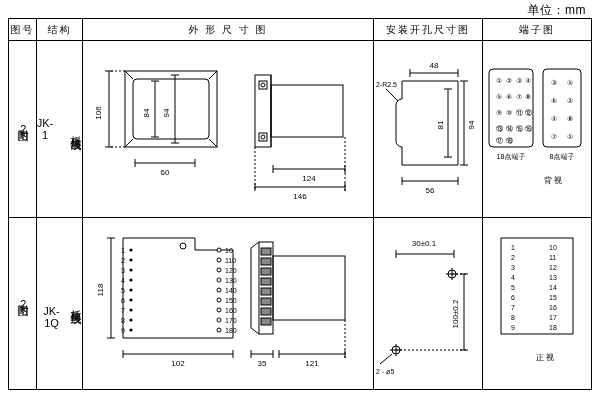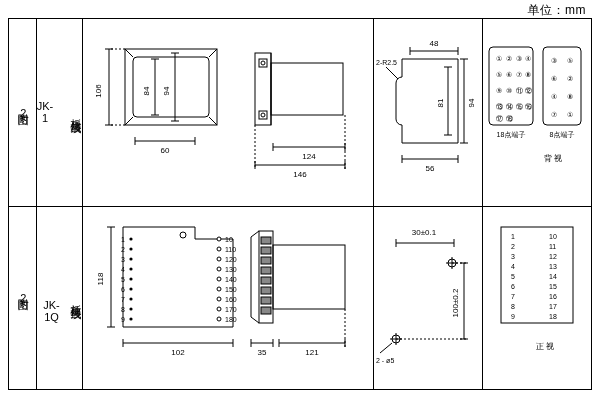--- a/index.html
+++ b/index.html
@@ -47,20 +47,27 @@
 </style>
 </head>
 <body>
 
 <div class="page">
 
   <div class="unit">单位：mm</div>
 
   <table class="main">
     <tbody>
+        <tr>
+      <th class="col-a hdr">图号</th>
+      <th class="col-b hdr">结构</th>
+      <th class="col-c hdr">外 形 尺 寸 图</th>
+      <th class="col-d hdr">安装开孔尺寸图</th>
+      <th class="col-e hdr">端子图</th>
+    </tr>
 
     <tr class="row1">
       <td class="col-a">
         <div class="cellwrap">
               <span class="vtext">附图2</span>
             </div>
       </td>
       <td class="col-b">
         <div class="cellwrap" style="gap:15px;">
           <span style="font-size:11px;">JK-1</span>

